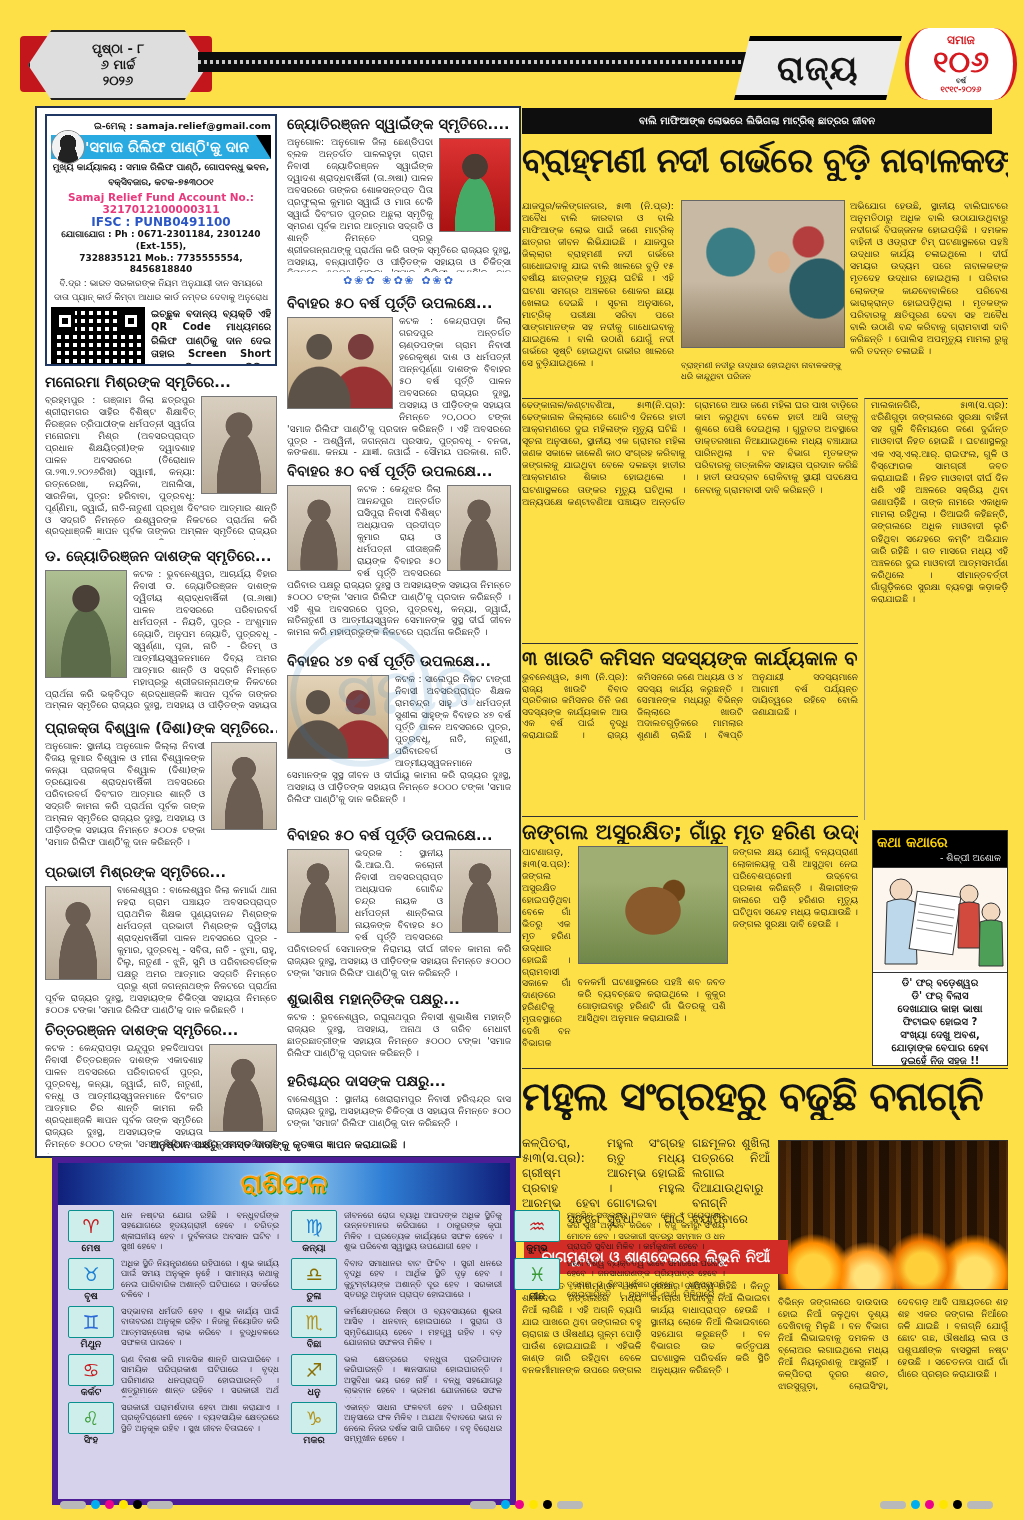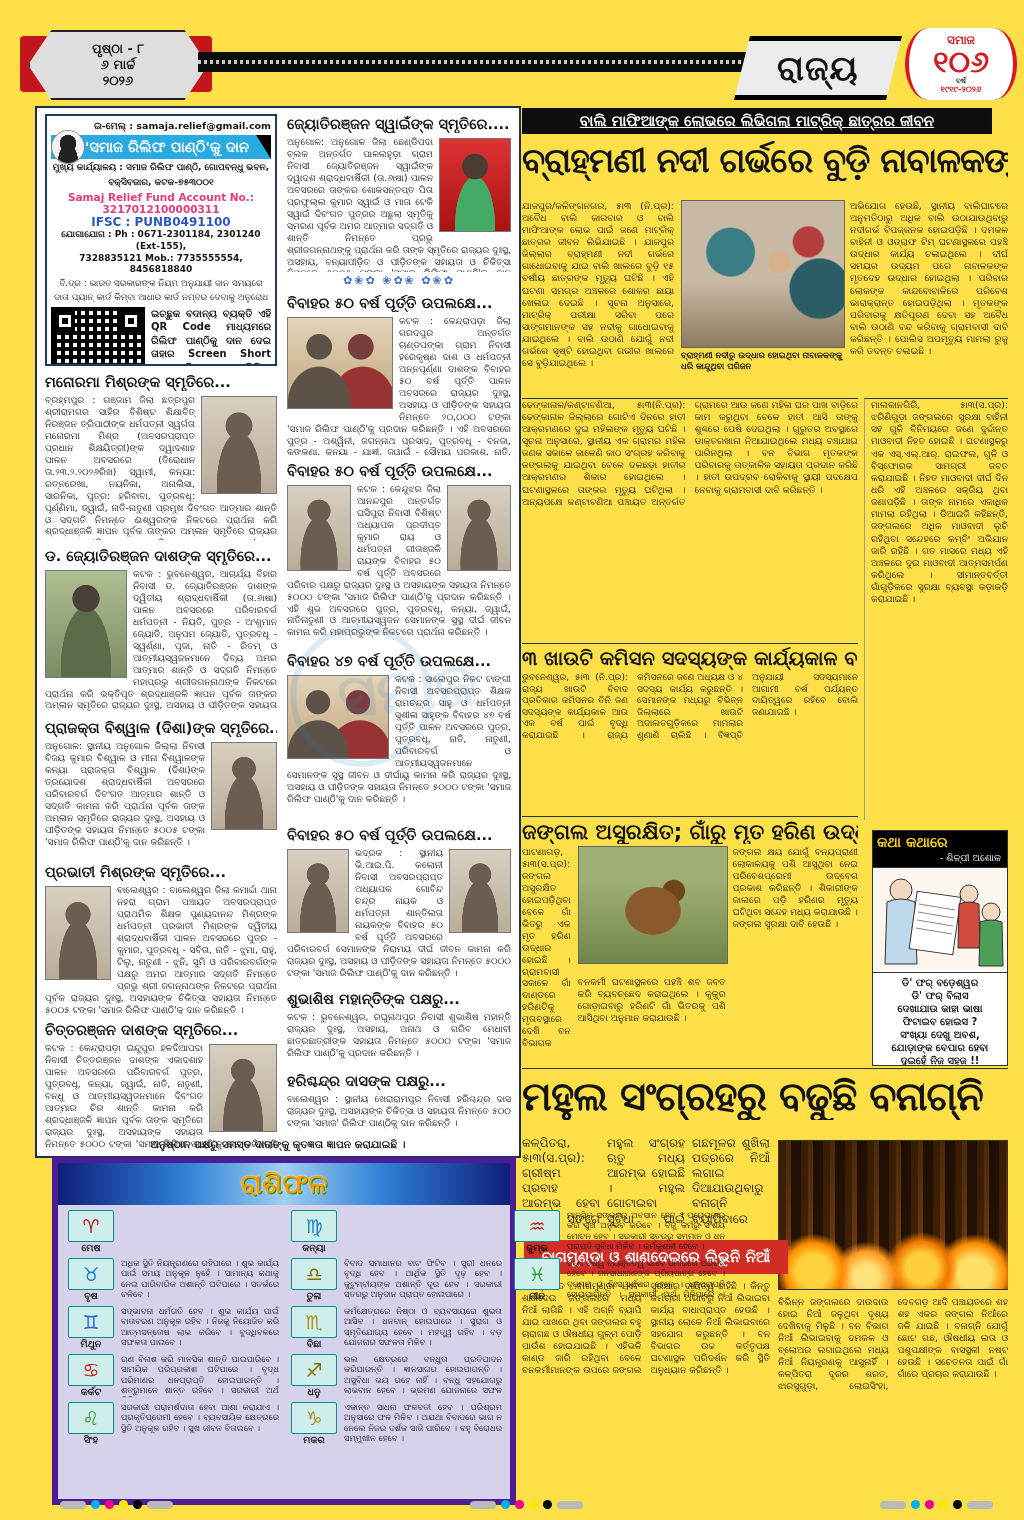--- a/index.html
+++ b/index.html
@@ -74,33 +74,33 @@
   .pho.uniform{background:
         radial-gradient(circle at 50% 26%,#4a4038 15%,transparent 16%),
         radial-gradient(ellipse at 50% 92%,#5c6b4a 44%,transparent 45%),
         linear-gradient(#aebf92,#7d8c63);}
   .pl{float:left;margin:2px 6px 2px 0;}
   .pr{float:right;margin:2px 0 2px 6px;}
   .flowers{text-align:center;font-size:11px;color:#3c6cd0;letter-spacing:2px;margin:2px 0;}
   
   .rr{position:absolute;left:522px;top:106px;width:486px;height:1414px;}
   .kicker{position:absolute;left:0;top:2px;width:470px;height:26px;background:#0e0e0e;color:#fff;
-          font-size:15px;line-height:26px;font-weight:800;text-align:center;white-space:nowrap;overflow:hidden;text-decoration:underline;}
+          font-size:10px;line-height:26px;font-weight:800;text-align:center;white-space:nowrap;overflow:hidden;}
   .hl1{position:absolute;left:0;top:34px;width:486px;font-size:34px;font-weight:900;letter-spacing:-1px;
        white-space:nowrap;overflow:hidden;}
   .mainbody{position:absolute;left:0;top:94px;width:486px;height:196px;display:flex;gap:7px;overflow:hidden;}
   .mb-col{font-size:9.3px;line-height:1.3;}
   .rescue{width:100%;height:146px;border:1px solid #666;
       background:
        radial-gradient(circle at 78% 28%,#b43e3e 9%,transparent 10%),
        radial-gradient(circle at 60% 42%,#d8b08c 8%,transparent 9%),
        radial-gradient(circle at 30% 35%,#3b7d84 16%,transparent 17%),
        radial-gradient(circle at 85% 60%,#2a5d66 18%,transparent 19%),
        linear-gradient(#c7b9a4 55%,#8d7b60);}
-  .caption{font-size:8.4px;line-height:1.25;font-weight:700;margin-top:2px;}
+  .caption{font-size:8.4px;line-height:1.25;font-weight:400;margin-top:12px;}
   .art{position:absolute;border-top:1.5px solid #333;}
   .art h2{margin:3px 0 2px;font-weight:900;white-space:nowrap;overflow:hidden;}
   .cols2{column-count:2;column-gap:9px;font-size:9.3px;line-height:1.3;}
   .cols3{column-count:3;column-gap:9px;font-size:9px;line-height:1.28;}
   .maoist{position:absolute;left:342px;top:292px;width:144px;height:422px;border-top:1.5px solid #333;border-left:1px solid #999;padding-left:6px;box-sizing:border-box;overflow:hidden;}
   .maoist h2{margin:4px 0 2px;font-size:17px;line-height:1.15;font-weight:900;text-align:center;}
   .maoist .body{font-size:9.2px;line-height:1.32;}
   .deerwrap{display:flex;gap:7px;height:200px;overflow:hidden;font-size:9.2px;line-height:1.3;}
   .deerpic{width:148px;height:116px;border:1px solid #666;flex:0 0 auto;
      background:
@@ -377,20 +377,21 @@
   <div class="rashi">
     <div class="rashi-head">
       <span>ରାଶିଫଳ</span>
     </div>
     <div class="zlist">
       <div class="zent">
           <div class="zic">
             <div class="ib">♈</div>
             <div class="zn">ମେଷ</div>
           </div>
+          <div class="ztx">ଧନ ନଷ୍ଟର ଯୋଗ ରହିଛି । ବନ୍ଧୁବର୍ଗଙ୍କ ସହଯୋଗରେ ହୃଦୟଗ୍ରାହୀ ହେବେ । ଚରିତ୍ର ଶ୍ଳାଘନୀୟ ହେବ । ଦୁର୍ବଳତାର ଅବସାନ ଘଟିବ । ସୁଖୀ ହେବେ ।</div>
         </div>
       <div class="zent">
           <div class="zic">
             <div class="ib">♉</div>
             <div class="zn">ବୃଷ</div>
           </div>
           <div class="ztx">ଅଧିକ ସ୍ଥିତି ନିୟନ୍ତ୍ରଣରେ ରହିପାରେ । ଶୁଭ କାର୍ଯ୍ୟ ପାଇଁ ସମୟ ଅନୁକୂଳ ନୁହେଁ । ସାମାନ୍ୟ କଥାକୁ ନେଇ ପାରିବାରିକ ଅଶାନ୍ତି ଘଟିପାରେ । ସତର୍କରେ ଚଳିବେ ।</div>
         </div>
       <div class="zent">
           <div class="zic">
@@ -411,20 +412,21 @@
             <div class="ib">♌</div>
             <div class="zn">ସିଂହ</div>
           </div>
           <div class="ztx">ସରକାରୀ ପରାମର୍ଶଦାତା ହେବା ଆଶା କରାଯାଏ । ପ୍ରକୃତିପ୍ରେମୀ ହେବେ । ବ୍ୟବସାୟିକ କ୍ଷେତ୍ରରେ ସ୍ଥିତି ଅନୁକୂଳ ରହିବ । ସୁଖ ଜୀବନ ବିତାଇବେ ।</div>
         </div>
       <div class="zent">
           <div class="zic">
             <div class="ib">♍</div>
             <div class="zn">କନ୍ୟା</div>
           </div>
+          <div class="ztx">ଜୀବନରେ ରୋଗ ବ୍ୟାଧି ଆପଦଙ୍କ ଅଧିକ ସ୍ଥିତିକୁ ଉନ୍ନତମାନର କରିପାରେ । ଠାକୁରଙ୍କ କୃପା ମିଳିବ । ପ୍ରତ୍ୟେକ କାର୍ଯ୍ୟରେ ସଫଳ ହେବେ । ଶୁଭ ପରିବେଶ ସ୍ୱାସ୍ଥ୍ୟ ଉପଯୋଗୀ ହେବ ।</div>
         </div>
       <div class="zent">
           <div class="zic">
             <div class="ib">♎</div>
             <div class="zn">ତୁଳା</div>
           </div>
           <div class="ztx">ବିବାଦ ସମାଧାନର ବାଟ ଫିଟିବ । ସ୍ତ୍ରୀ ଧନରେ ବୃଦ୍ଧି ହେବ । ଆର୍ଥିକ ସ୍ଥିତି ଦୃଢ଼ ହେବ । କୁଟୁମ୍ବୀୟଙ୍କ ଅଶାନ୍ତି ଦୂର ହେବ । ସରକାରୀ ସ୍ତରରୁ ଅନୁଦାନ ପ୍ରାପ୍ତ ହୋଇପାରେ ।</div>
         </div>
       <div class="zent">
           <div class="zic">

